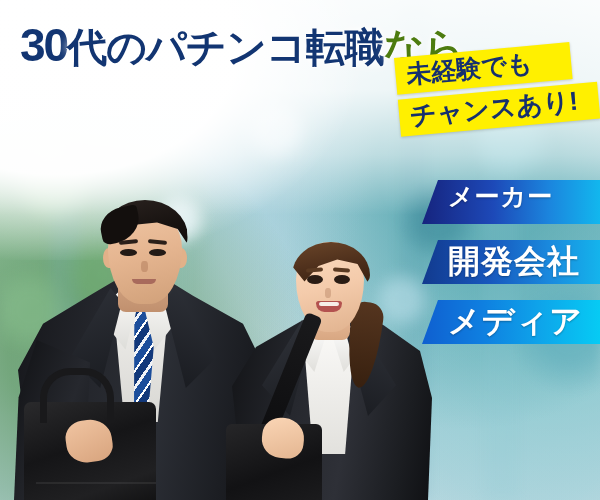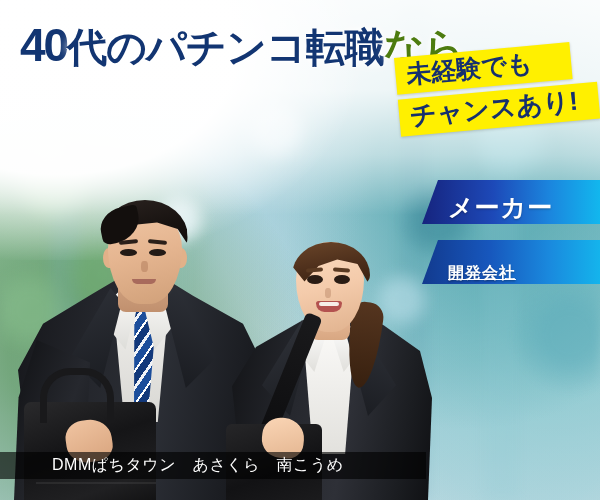--- a/index.html
+++ b/index.html
@@ -317,36 +317,36 @@
     padding:3px 9px 5px 11px; white-space:nowrap; line-height:1.14;
     box-shadow:0 1px 3px rgba(0,0,0,.18);
   }
   .badge-line.l1{ width:176px; }
   .badge-line.l2{ width:200px; margin-top:5px; font-size:26px; }
 
   
   .cats{ position:absolute; right:0; top:180px; width:178px; }
   .cat{
     position:relative; height:44px; margin-bottom:16px;
-    display:flex; align-items:flex-end;
+    display:flex; align-items:flex-start;
     clip-path:polygon(16px 0, 100% 0, 100% 100%, 0 100%);
     padding-left:26px;
     box-shadow:0 2px 5px rgba(0,0,0,.22);
   }
   .cat span{
     color:#fff; font-weight:700; font-size:25px; letter-spacing:1px;
     text-shadow:0 1px 2px rgba(0,0,0,.30);
     white-space:nowrap;
   }
   .cat.c1{ background:linear-gradient(90deg,#16247e 0%,#1d49b8 40%,#1b86de 72%,#12b7ee 100%); }
   .cat.c2{ background:linear-gradient(90deg,#4b12c9 0%,#3722d6 34%,#2a59e2 68%,#2a8fe6 100%); }
   .cat.c3{ background:linear-gradient(90deg,#123a8e 0%,#1757bd 38%,#1a8ade 72%,#14b4ec 100%); }
   .cat.c4{ background:linear-gradient(90deg,#5a12d6 0%,#4a1ce0 30%,#3a4fe4 64%,#2f88e8 100%); }
   .cat.c5{ background:linear-gradient(90deg,#0f5fd0 0%,#0f7fe0 34%,#0ea4ea 66%,#06cbf4 100%); }
-  .cat.c3 span, .cat.c5 span{ font-size:16px;text-decoration:underline; }
+  .cat.c3 span, .cat.c5 span{ font-size:32px; }
 
   
   .caption{
     position:absolute; left:0; top:452px; width:426px; height:27px;
     background:rgba(0,0,0,.62);
     display:flex; align-items:center;
   }
   .caption span{
     color:#fff; font-size:16px; margin-left:52px; letter-spacing:.5px;
     white-space:nowrap;
@@ -411,34 +411,34 @@
       <div class="w-eyeR"></div>
       <div class="w-nose"></div>
       <div class="w-mouth"></div>
       <div class="w-strap"></div>
       <div class="w-bag"></div>
       <div class="w-hand"></div>
     </div>
 
   </div>
 
-  <div class="headline"><span class="num">40</span><span>代のパチンコ転職</span><span class="nara">なら</span></div>
+  <div class="headline"><span class="num">30</span><span>代のパチンコ転職</span><span class="nara">なら</span></div>
 
 
   <div class="badge">
     <span class="badge-line l1">未経験でも</span>
     <span class="badge-line l2">チャンスあり!</span>
   </div>
 
   <div class="cats">
     <div class="cat c1">
         <span>メーカー</span>
       </div>
     <div class="cat c3">
         <span>開発会社</span>
       </div>
+    <div class="cat c5">
+        <span>メディア</span>
+      </div>
   </div>
 
-  <div class="caption">
-    <span>DMMぱちタウン　あさくら　南こうめ</span>
-  </div>
 
 </div>
 
 </body></html>

